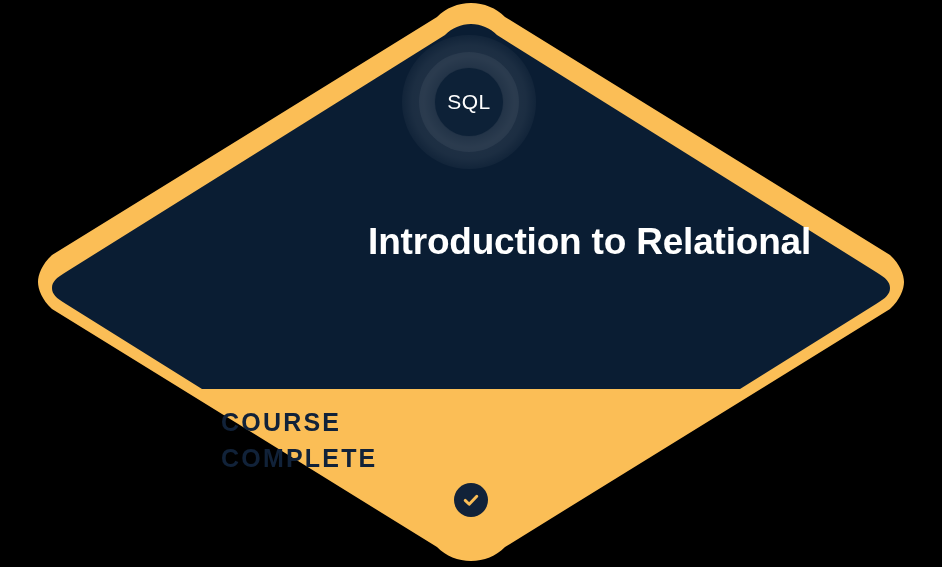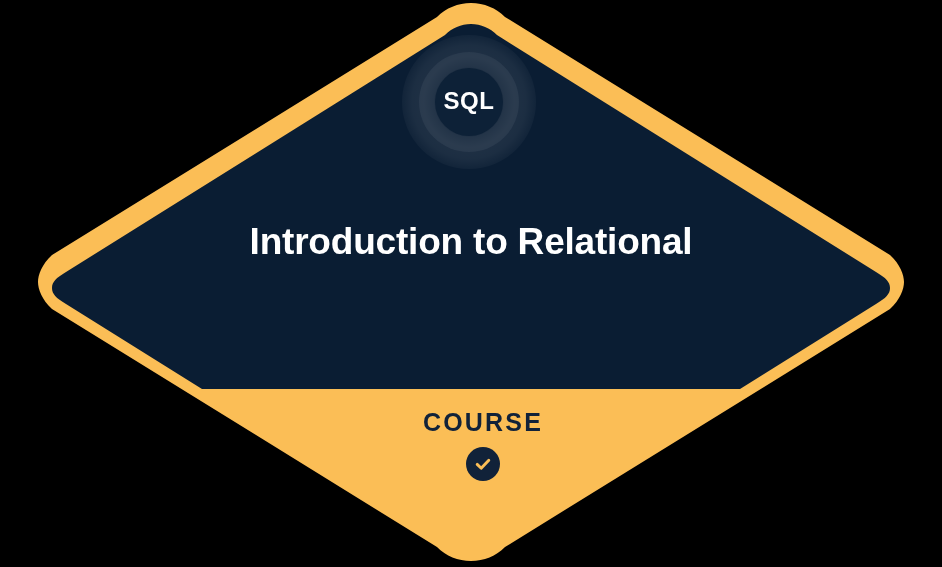--- a/index.html
+++ b/index.html
@@ -73,22 +73,22 @@
   .sql-text {
     position: absolute;
     left: 0;
     top: 0;
     width: 134px;
     height: 134px;
     display: flex;
     align-items: center;
     justify-content: center;
     color: #ffffff;
-    font-size: 24px;
-    font-weight: 700;
+    font-size: 21px;
+    font-weight: 400;
     letter-spacing: 0.5px;
     line-height: 1;
     padding-bottom: 2px;
     box-sizing: border-box;
   }
 
   
   .course-title {
     position: absolute;
     left: 131px;
@@ -96,29 +96,29 @@
     width: 680px;
     text-align: center;
     color: #ffffff;
     font-size: 37px;
     font-weight: 700;
     line-height: 47px;
     letter-spacing: -0.2px;
   }
   .course-title .tl {
     display: block;
+    text-align: right;
   }
 
   
   .status-block {
     position: absolute;
-    left: 233px;
+    left: 221px;
     top: 404px;
     width: 500px;
-    text-align: center;
   }
   .status-line {
     display: block;
     color: #112239;
     font-size: 25px;
     font-weight: 700;
     letter-spacing: 2.2px;
     line-height: 36px;
   }
   .check-wrap {
@@ -189,20 +189,21 @@
     <div class="sql-ring-inner"></div>
     <div class="sql-text">SQL</div>
   </div>
 
   <div class="course-title">
     <span class="tl">Introduction to Relational</span>
   </div>
 
   <div class="status-block">
     <span class="status-line">COURSE</span>
+    <span class="status-line">COMPLETE</span>
     <div class="check-wrap">
       <div class="check-badge">
         <svg width="20" height="20" viewBox="0 0 20 20">
           <path d="M4.2 10.4 L8.2 14.2 L15.8 6.2" fill="none" stroke="#fbbe56" stroke-width="2.9" stroke-linecap="round" stroke-linejoin="round"></path>
         </svg>
       </div>
     </div>
   </div>
 
 </div>

